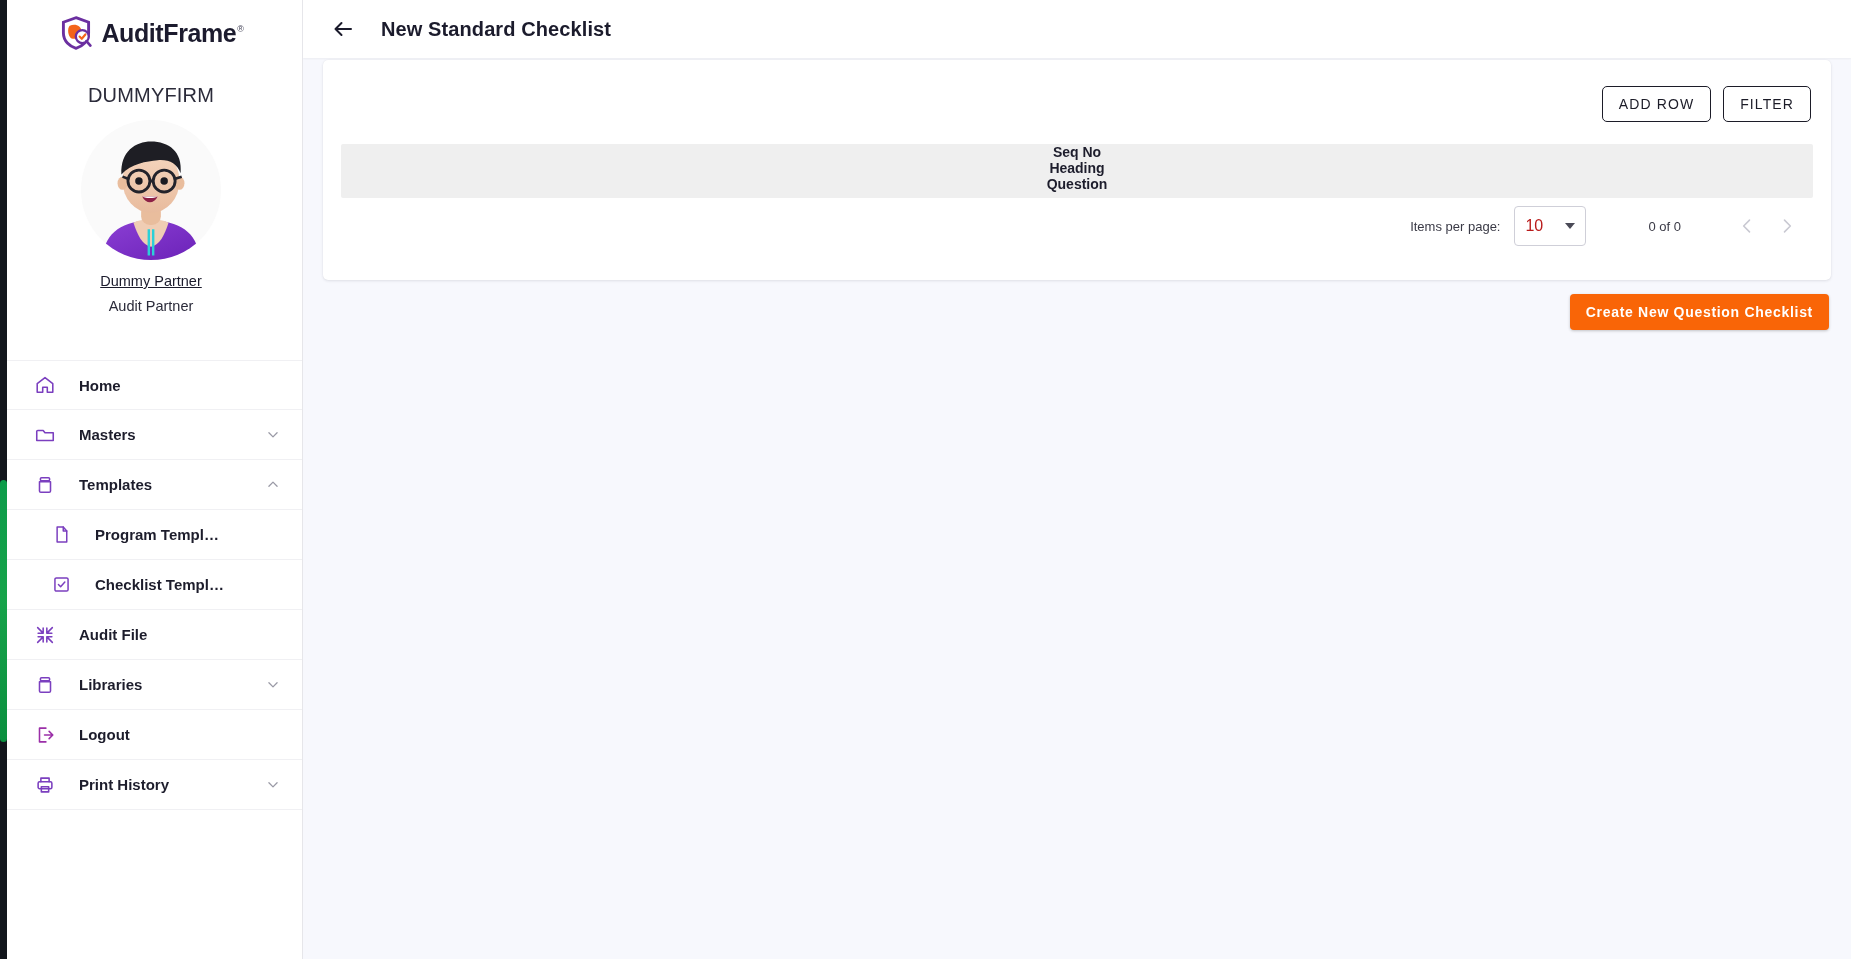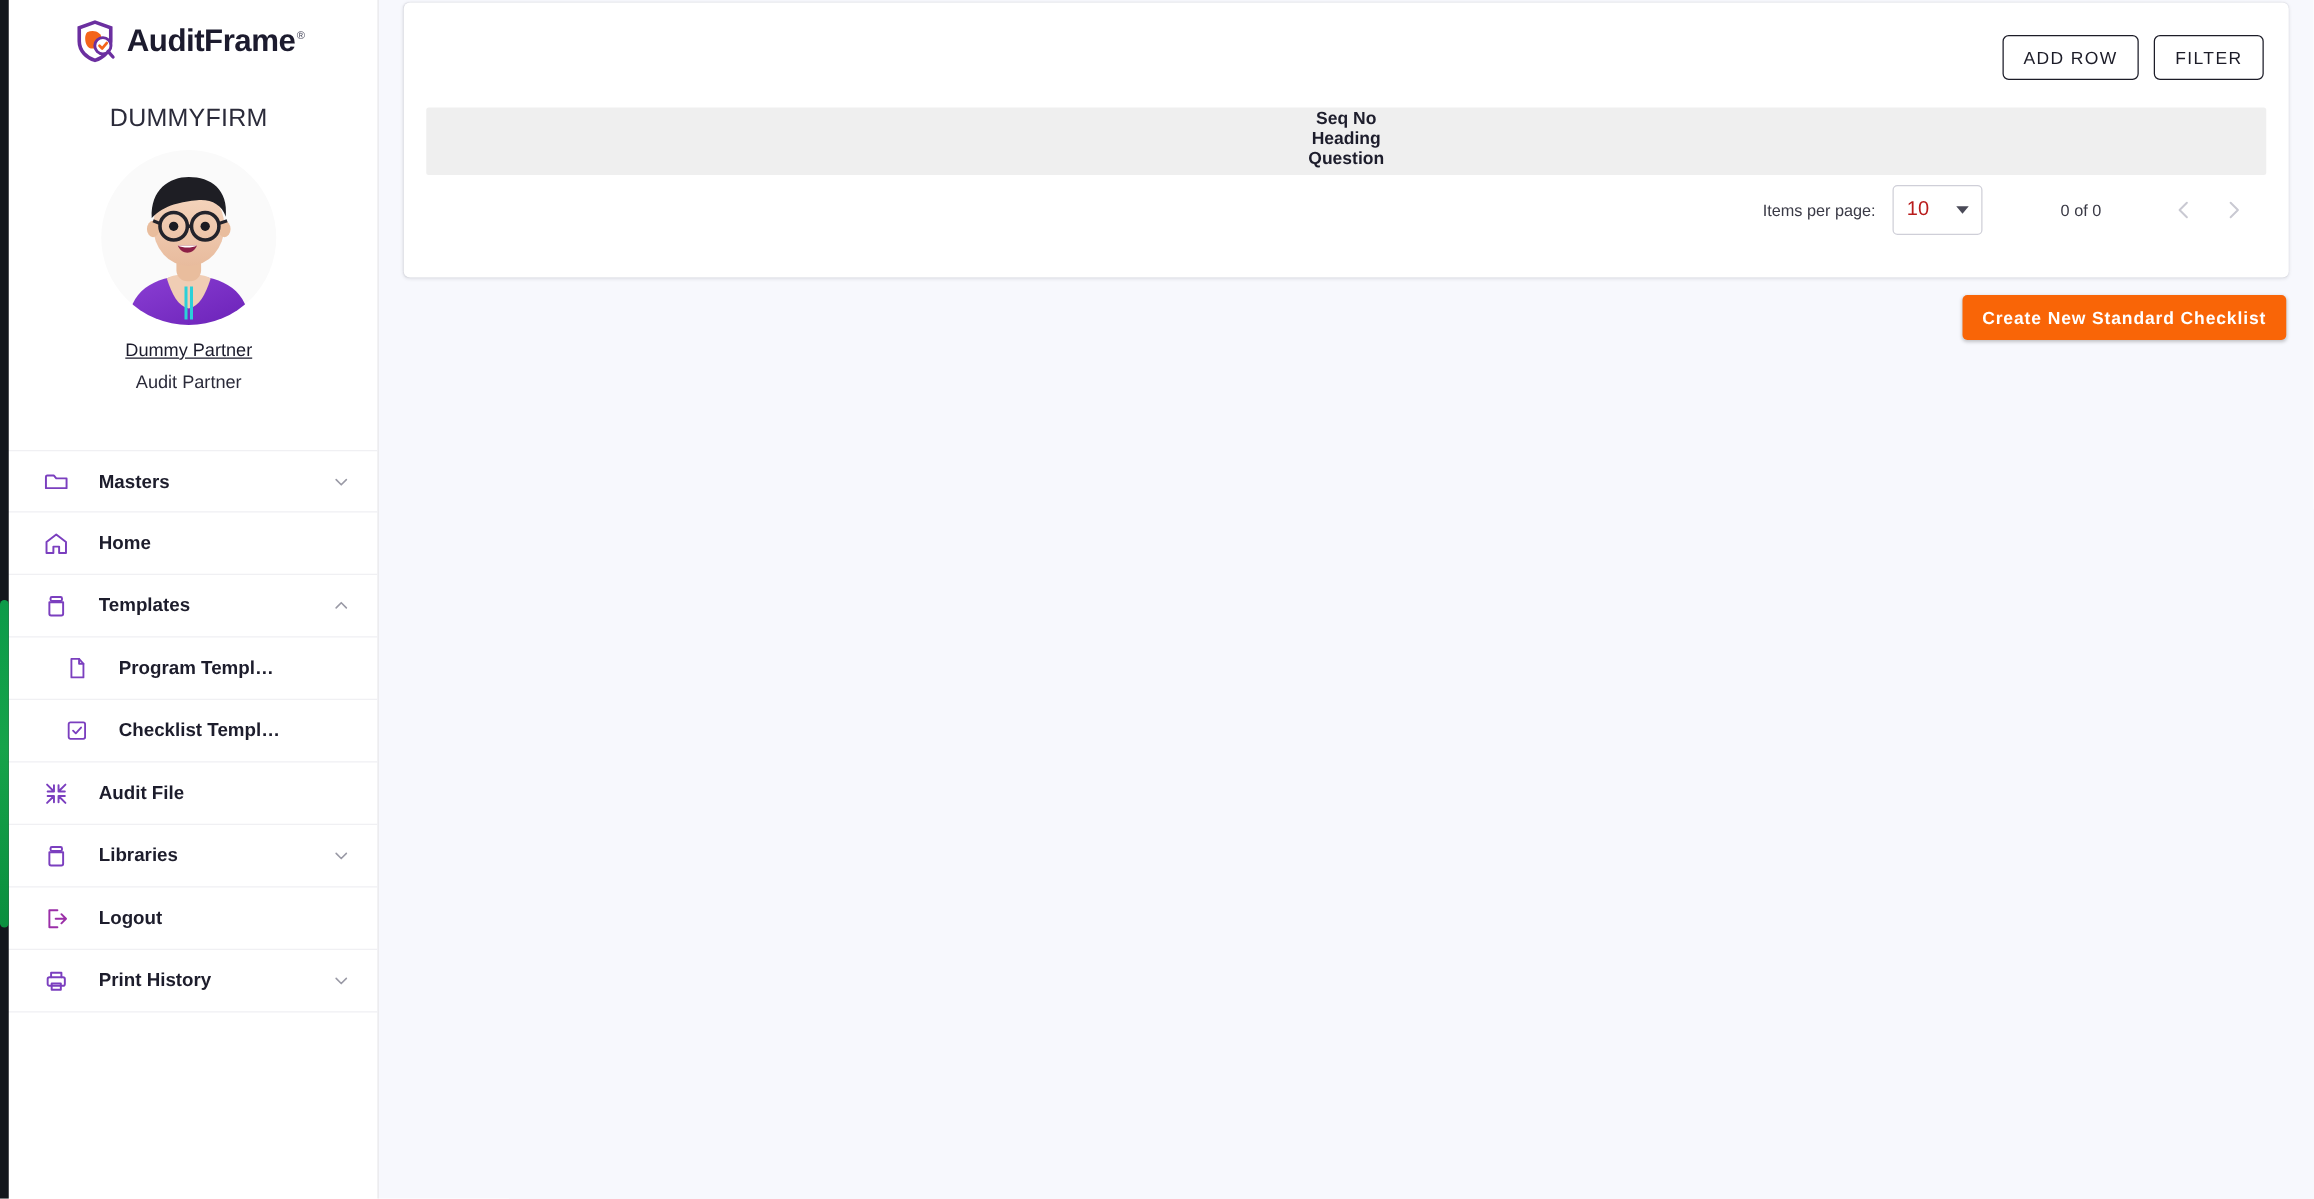--- a/index.html
+++ b/index.html
@@ -258,43 +258,43 @@
     </div>
 
     <div class="user-name">Dummy Partner</div>
     <div class="user-role">Audit Partner</div>
 
     <nav class="nav">
 
       <div class="nav-item">
         <span class="ico">
           <svg viewBox="0 0 24 24" width="22" height="22" fill="none" stroke="#7b3fbf" stroke-width="1.7" stroke-linecap="round" stroke-linejoin="round">
+            <path d="M3.5 10.5 L12 4 L20.5 10.5 V20 H14.5 V14.5 H9.5 V20 H3.5 Z"></path>
+          </svg>
+        </span>
+        <span class="lbl">Home</span>
+      </div>
+
+      <div class="nav-item">
+        <span class="ico">
+          <svg viewBox="0 0 24 24" width="22" height="22" fill="none" stroke="#7b3fbf" stroke-width="1.7" stroke-linecap="round" stroke-linejoin="round">
             <path d="M3 8 V18 H21 V9.5 H12 L10 7 H4.2 C3.5 7 3 7.5 3 8 Z"></path>
           </svg>
         </span>
         <span class="lbl">Masters</span>
         <span class="chev">
           <svg viewBox="0 0 24 24" width="15" height="15" fill="none" stroke="#9a9aa6" stroke-width="2.2" stroke-linecap="round" stroke-linejoin="round">
               <path d="M5 9 L12 16 L19 9"></path>
             </svg>
         </span>
       </div>
 
       <div class="nav-item">
         <span class="ico">
           <svg viewBox="0 0 24 24" width="22" height="22" fill="none" stroke="#7b3fbf" stroke-width="1.7" stroke-linecap="round" stroke-linejoin="round">
-            <path d="M3.5 10.5 L12 4 L20.5 10.5 V20 H14.5 V14.5 H9.5 V20 H3.5 Z"></path>
-          </svg>
-        </span>
-        <span class="lbl">Home</span>
-      </div>
-
-      <div class="nav-item">
-        <span class="ico">
-          <svg viewBox="0 0 24 24" width="22" height="22" fill="none" stroke="#7b3fbf" stroke-width="1.7" stroke-linecap="round" stroke-linejoin="round">
             <rect x="7" y="4" width="10" height="3.4" rx="1.2"></rect>
             <path d="M6 8.5 H18 V18.5 C18 19.3 17.4 20 16.5 20 H7.5 C6.6 20 6 19.3 6 18.5 Z"></path>
           </svg>
         </span>
         <span class="lbl">Templates</span>
         <span class="chev">
           <svg viewBox="0 0 24 24" width="15" height="15" fill="none" stroke="#9a9aa6" stroke-width="2.2" stroke-linecap="round" stroke-linejoin="round">
               <path d="M5 15 L12 8 L19 15"></path>
             </svg>
         </span>
@@ -371,20 +371,28 @@
               <path d="M5 9 L12 16 L19 9"></path>
             </svg>
         </span>
       </div>
 
     </nav>
   </aside>
 
   <section class="main">
 
+    <header class="topbar">
+      <span class="back-btn">
+        <svg viewBox="0 0 24 24" width="24" height="24" fill="none" stroke="#1b1b2c" stroke-width="2" stroke-linecap="round" stroke-linejoin="round">
+          <path d="M20 12 H4.5 M10.5 6 L4.5 12 L10.5 18"></path>
+        </svg>
+      </span>
+      <h1 class="page-title">New Standard Checklist</h1>
+    </header>
 
     <div class="content">
 
 
       <div class="card">
 
         <div class="card-toolbar">
           <button class="btn-outline">ADD ROW</button>
           <button class="btn-outline">FILTER</button>
         </div>
@@ -413,18 +421,18 @@
           <span class="pg-btn">
             <svg viewBox="0 0 24 24" width="20" height="20" fill="none" stroke="#c9c9d2" stroke-width="1.9" stroke-linecap="round" stroke-linejoin="round">
                 <path d="M9 5 L16 12 L9 19"></path>
               </svg>
           </span>
         </div>
 
       </div>
 
       <div class="cta-row">
-        <button class="btn-primary">Create New Standard Checklist</button>
+        <button class="btn-primary">Create New Question Checklist</button>
       </div>
 
     </div>
   </section>
 </div>
 
 </body></html>

